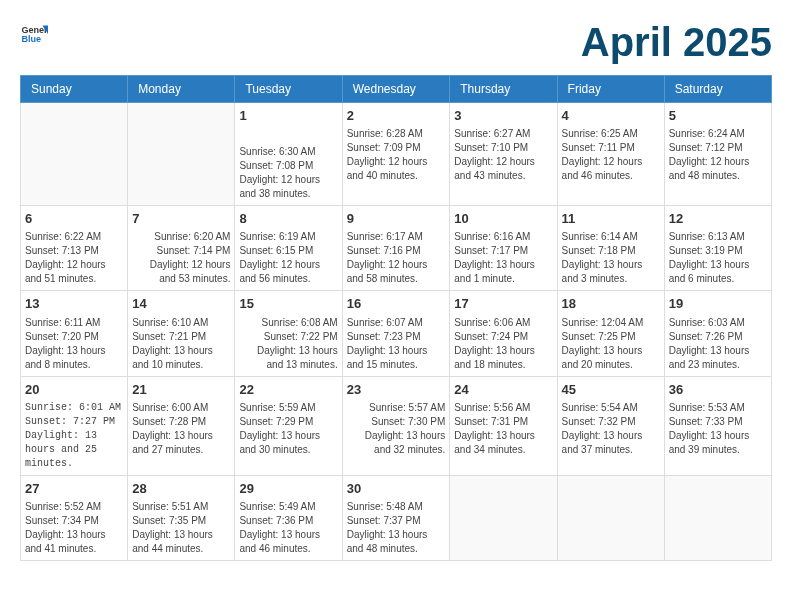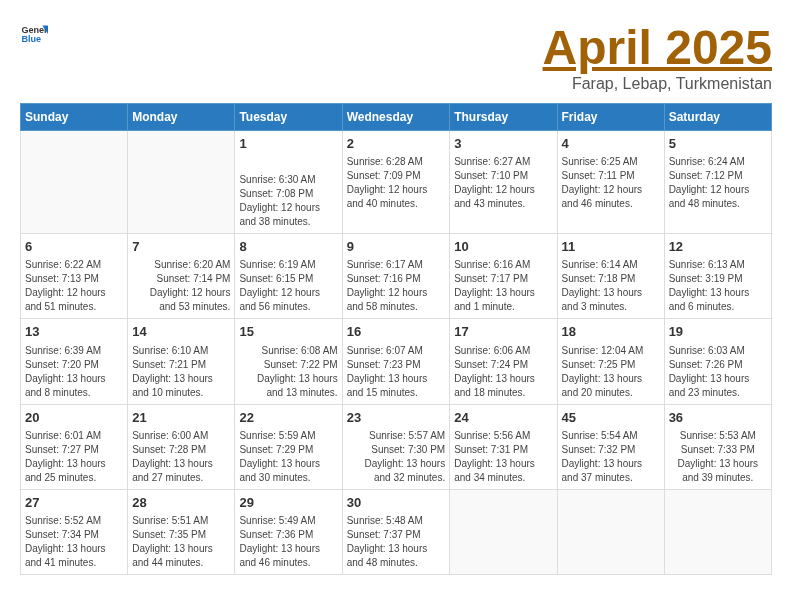--- a/index.html
+++ b/index.html
@@ -22,43 +22,42 @@
       gap: 4px;
     }
     .logo-icon {
       width: 28px;
       height: 28px;
     }
     .title-area {
       text-align: right;
     }
     .main-title {
-      font-size: 48px;
+      font-size: 40px;
       font-weight: bold;
-      color: #a16207;
-      text-decoration: underline;
+      color: #0c4a6e;
     }
     .subtitle {
       font-size: 16px;
       color: #555;
     }
     .calendar {
       width: 100%;
       border-collapse: collapse;
       font-size: 11px;
     }
     .calendar thead tr {
       background-color: #2a7abf;
       color: white;
     }
     .calendar thead th {
-      padding: 6px 4px;
+      padding: 6px 10px;
       text-align: left;
       font-size: 12px;
-      font-weight: bold;
+      font-weight: normal;
       border: 1px solid #5599cc;
     }
     .calendar tbody tr {
       border-bottom: 1px solid #ccc;
     }
     .calendar tbody td {
       vertical-align: top;
       padding: 4px 4px;
       border: 1px solid #ddd;
       width: 108px;
@@ -86,21 +85,20 @@
 <div class="header-area">
   <div class="logo">
     <svg class="logo-icon" viewBox="0 0 40 40">
       <text x="2" y="18" font-size="13" font-weight="bold" fill="#333">General</text>
       <text x="2" y="32" font-size="13" font-weight="bold" fill="#1a6fc4">Blue</text>
       <polygon points="32,8 40,8 40,20" fill="#1a6fc4"></polygon>
     </svg>
   </div>
   <div class="title-area">
     <div class="main-title">April 2025</div>
-    <div class="subtitle">Farap, Lebap, Turkmenistan</div>
   </div>
 </div>
 
 <table class="calendar">
   <thead>
     <tr>
     <th>Sunday</th>
         <th>Monday</th>
         <th>Tuesday</th>
         <th>Wednesday</th>
@@ -184,21 +182,21 @@
         <td>
           <span class="day-num">12</span>
           <div class="day-detail" style="white-space: pre-line;">Sunrise: 6:13 AM
 Sunset: 3:19 PM
 Daylight: 13 hours and 6 minutes.</div>
         </td>
       </tr>
       <tr>
         <td>
           <span class="day-num">13</span>
-          <div class="day-detail" style="white-space: pre-line;">Sunrise: 6:39 AM
+          <div class="day-detail" style="white-space: pre-line;">Sunrise: 6:11 AM
 Sunset: 7:20 PM
 Daylight: 13 hours and 8 minutes.</div>
         </td>
         <td>
           <span class="day-num">14</span>
           <div class="day-detail" style="white-space: pre-line;">Sunrise: 6:10 AM
 Sunset: 7:21 PM
 Daylight: 13 hours and 10 minutes.</div>
         </td>
         <td>
@@ -228,21 +226,21 @@
         <td>
           <span class="day-num">19</span>
           <div class="day-detail" style="white-space: pre-line;">Sunrise: 6:03 AM
 Sunset: 7:26 PM
 Daylight: 13 hours and 23 minutes.</div>
         </td>
       </tr>
       <tr>
         <td>
           <span class="day-num">20</span>
-          <div class="day-detail" style="white-space: pre-line;">Sunrise: 6:01 AM
+          <div class="day-detail" style="white-space: pre-line; font-family: Liberation Mono, monospace;">Sunrise: 6:01 AM
 Sunset: 7:27 PM
 Daylight: 13 hours and 25 minutes.</div>
         </td>
         <td>
           <span class="day-num">21</span>
           <div class="day-detail" style="white-space: pre-line;">Sunrise: 6:00 AM
 Sunset: 7:28 PM
 Daylight: 13 hours and 27 minutes.</div>
         </td>
         <td>
@@ -264,21 +262,21 @@
 Daylight: 13 hours and 34 minutes.</div>
         </td>
         <td>
           <span class="day-num">45</span>
           <div class="day-detail" style="white-space: pre-line;">Sunrise: 5:54 AM
 Sunset: 7:32 PM
 Daylight: 13 hours and 37 minutes.</div>
         </td>
         <td>
           <span class="day-num">36</span>
-          <div class="day-detail" style="white-space: pre-line; text-align: center;">Sunrise: 5:53 AM
+          <div class="day-detail" style="white-space: pre-line;">Sunrise: 5:53 AM
 Sunset: 7:33 PM
 Daylight: 13 hours and 39 minutes.</div>
         </td>
       </tr>
       <tr>
         <td>
           <span class="day-num">27</span>
           <div class="day-detail" style="white-space: pre-line;">Sunrise: 5:52 AM
 Sunset: 7:34 PM
 Daylight: 13 hours and 41 minutes.</div>

